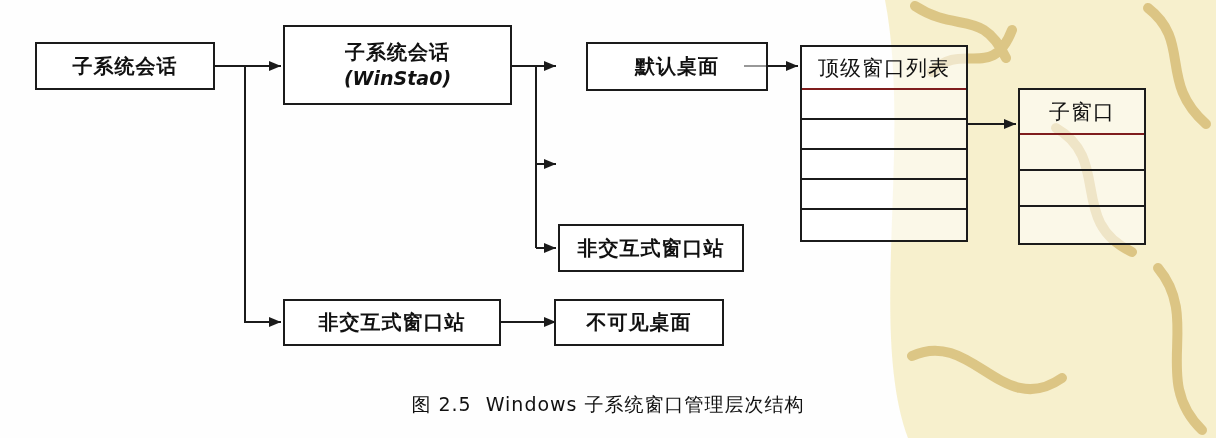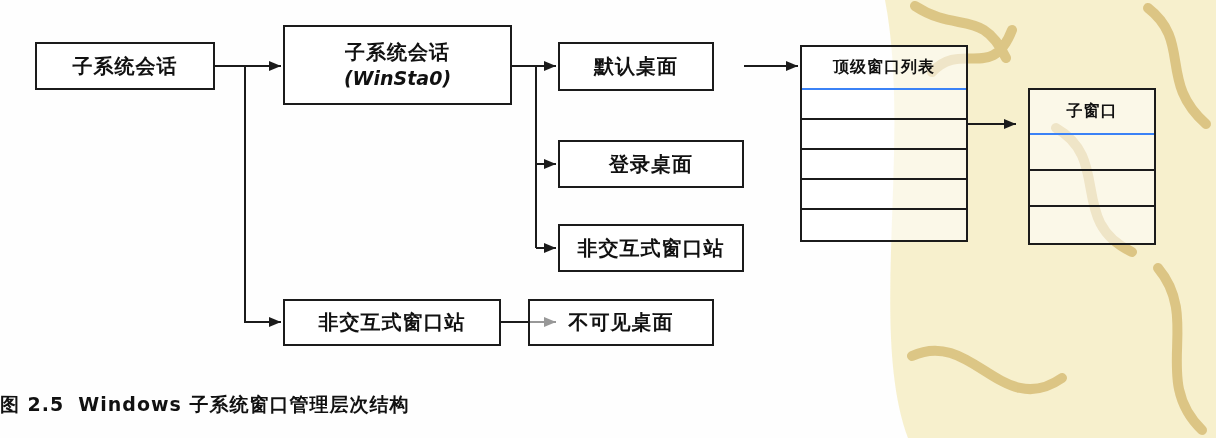--- a/index.html
+++ b/index.html
@@ -24,55 +24,56 @@
     align-items:center;
     justify-content:center;
     text-align:center;
     font-size:20px;
     font-weight:600;
     letter-spacing:1px;
     line-height:1.35;
   }
   #box-session        { left:35px;  top:42px;  width:180px; height:48px; }
   #box-winsta         { left:283px; top:25px;  width:229px; height:80px; }
-  #box-default        { left:558px; top:42px;  width:156px; height:49px; }
+  #box-default        { left:586px; top:42px;  width:182px; height:49px; }
   #box-logon          { left:558px; top:140px; width:186px; height:48px; }
   #box-saver          { left:558px; top:224px; width:186px; height:48px; }
   #box-noninteractive { left:283px; top:299px; width:218px; height:47px;align-items:center; }
-  #box-invisible      { left:528px; top:299px; width:186px; height:47px; }
+  #box-invisible      { left:554px; top:299px; width:170px; height:47px; }
   .sublabel { font-size:19px; letter-spacing:0;font-style:italic; }
 
   .stack {
     position:absolute;
     border:2px solid #1b1b1b;
     background:rgba(255,255,255,0.55);
   }
   .stack-header {
     display:flex; align-items:center; justify-content:center;
-    border-bottom:2px solid #3b82f6;
-    font-size:16px; font-weight:700; letter-spacing:1px;
+    border-bottom:2px solid #7f1d1d;
+    font-size:21px; font-weight:400; letter-spacing:1px;
   }
   .stack-row { border-bottom:2px solid #1b1b1b; }
   .stack-row:last-child { border-bottom:none; }
 
   #stack-toplevel { left:800px; top:45px; width:168px; }
   #stack-toplevel .stack-header { height:43px; }
   #stack-toplevel .stack-row    { height:30px; }
 
-  #stack-child { left:1018px; top:88px; width:128px;margin-left:10px; }
+  #stack-child { left:1018px; top:88px; width:128px; }
   #stack-child .stack-header { height:45px; }
   #stack-child .stack-row    { height:36px; }
 
   .connectors { position:absolute; inset:0; width:1216px; height:438px; }
 
   .caption {
     position:absolute;
     left:0; top:392px; width:1216px;
+    text-align:center;
     font-size:19px;
-    font-weight:bold;
+    font-weight:normal;
     letter-spacing:1px;
     z-index:2;
   }
   .caption .fig-num { margin-right:14px; }
 </style>
 </head>
 <body>
 
 <div class="layer" id="watermark">
   <svg width="1216" height="438" viewBox="0 0 1216 438">
@@ -114,23 +115,20 @@
 
   <div class="node" id="box-winsta">
     <span>子系统会话</span>
     <span class="sublabel">(WinSta0)</span>
   </div>
 
   <div class="node" id="box-default">
     <span>默认桌面</span>
   </div>
 
-  <div class="node" id="box-logon">
-    <span>登录桌面</span>
-  </div>
 
   <div class="node" id="box-saver">
     <span>非交互式窗口站</span>
   </div>
 
   <div class="node" id="box-noninteractive">
     <span>非交互式窗口站</span>
   </div>
 
   <div class="node" id="box-invisible">

